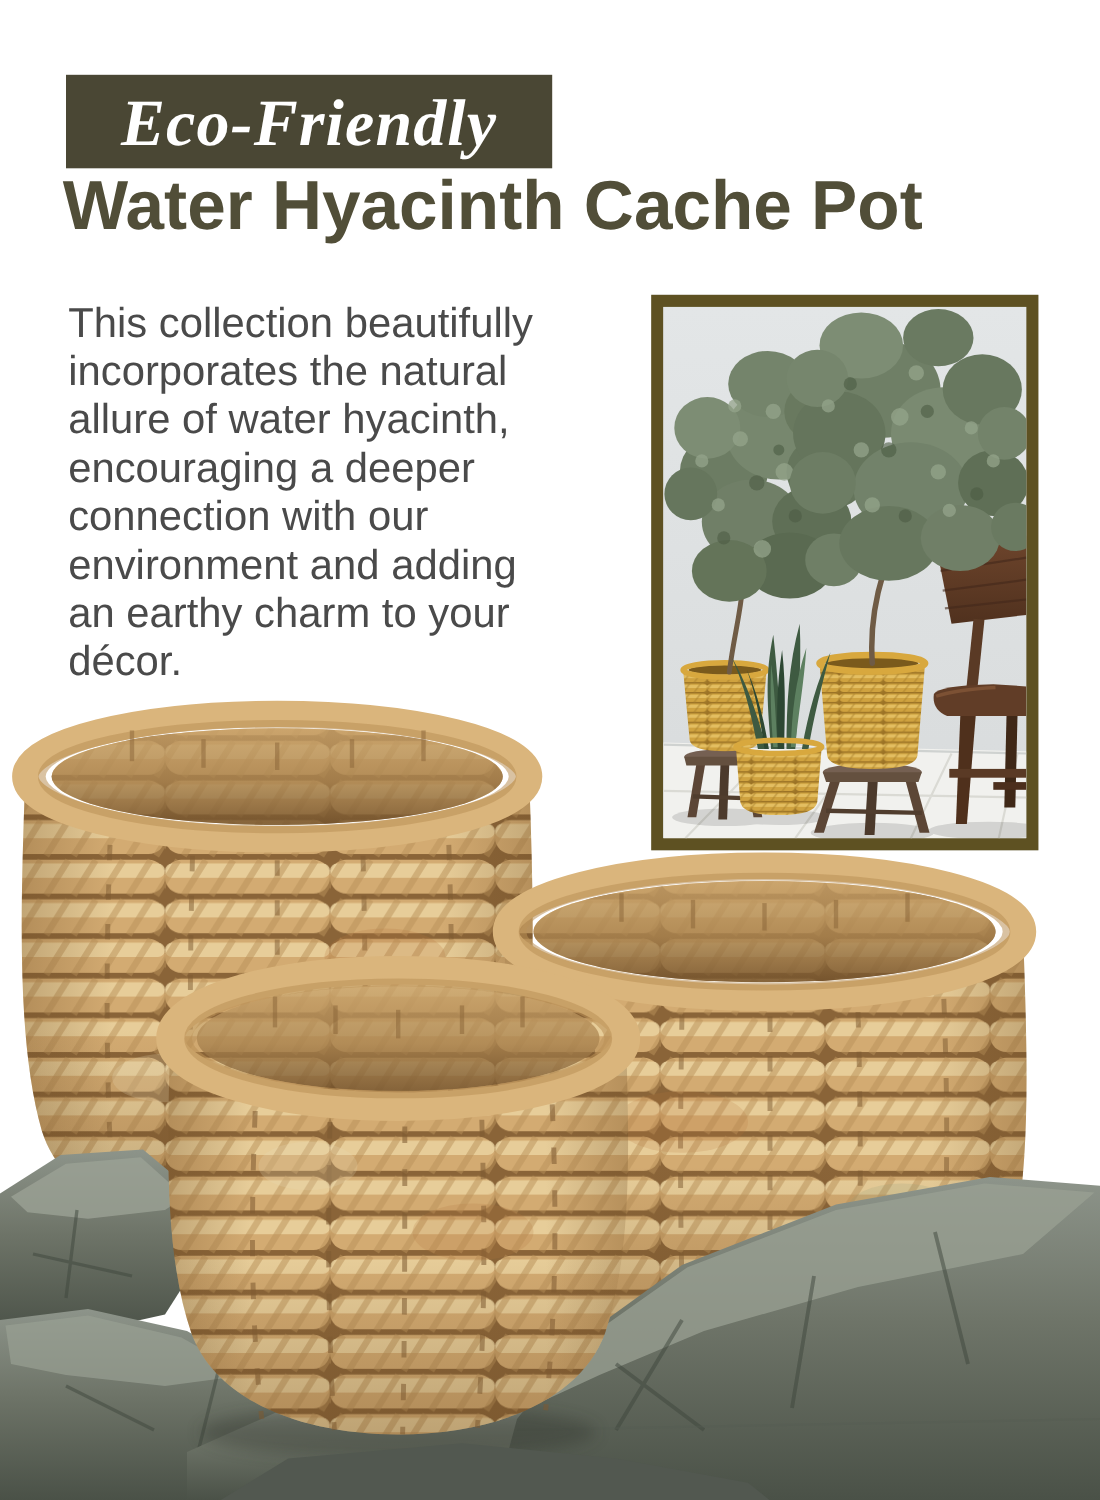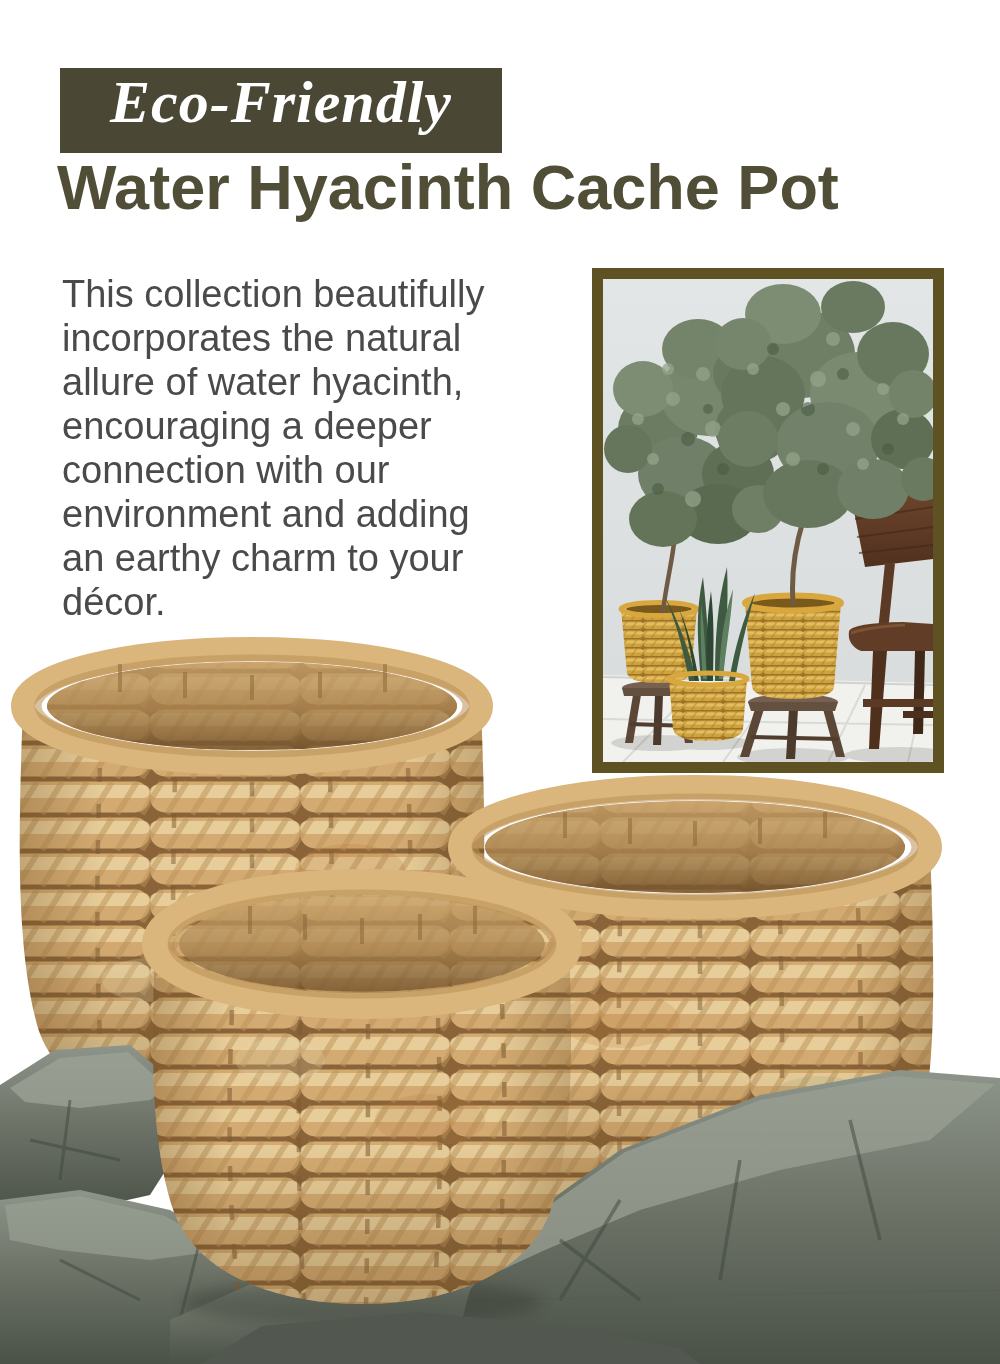--- a/index.html
+++ b/index.html
@@ -7,21 +7,21 @@
     --body-color:#4a4a4a; --frame-color:#5e5122; --page-bg:#ffffff;
     --basket-tan:#d3ab72; --basket-light:#ecd6a2; --basket-dark:#8a6438;
     --rock-gray:#6e7468; --rock-dark:#4a5147; --foliage-green:#72826a;
     --wood-brown:#5d3b26; --wall-gray:#e0e3e4; --floor-gray:#f1f1ee;
   }
   *{margin:0;padding:0;box-sizing:border-box}
   html,body{width:1000px;height:1364px}
   body{position:relative;background:var(--page-bg);overflow:hidden;
        font-family:"Liberation Sans",sans-serif}
   .badge{position:absolute;left:60px;top:68px;width:442px;height:85px;
-         background:var(--badge-bg);display:flex;align-items:flex-start;justify-content:center}
+         background:var(--badge-bg);display:flex;align-items:flex-end;justify-content:center}
   .badge span{font-family:"Liberation Serif","DejaVu Serif",serif;
               font-style:italic;font-weight:bold;font-size:60px;
               color:var(--badge-text);letter-spacing:1px;padding-bottom:6px}
   .headline{position:absolute;left:57px;top:156px;width:940px;
             font-weight:bold;font-size:63px;line-height:1;
             color:var(--headline-color);letter-spacing:0}
   .description{position:absolute;left:62px;top:272px;width:500px;
                font-size:38px;line-height:44px;color:var(--body-color);
                white-space:pre-line}
   .inset-frame{position:absolute;left:592px;top:268px;width:352px;height:505px;

